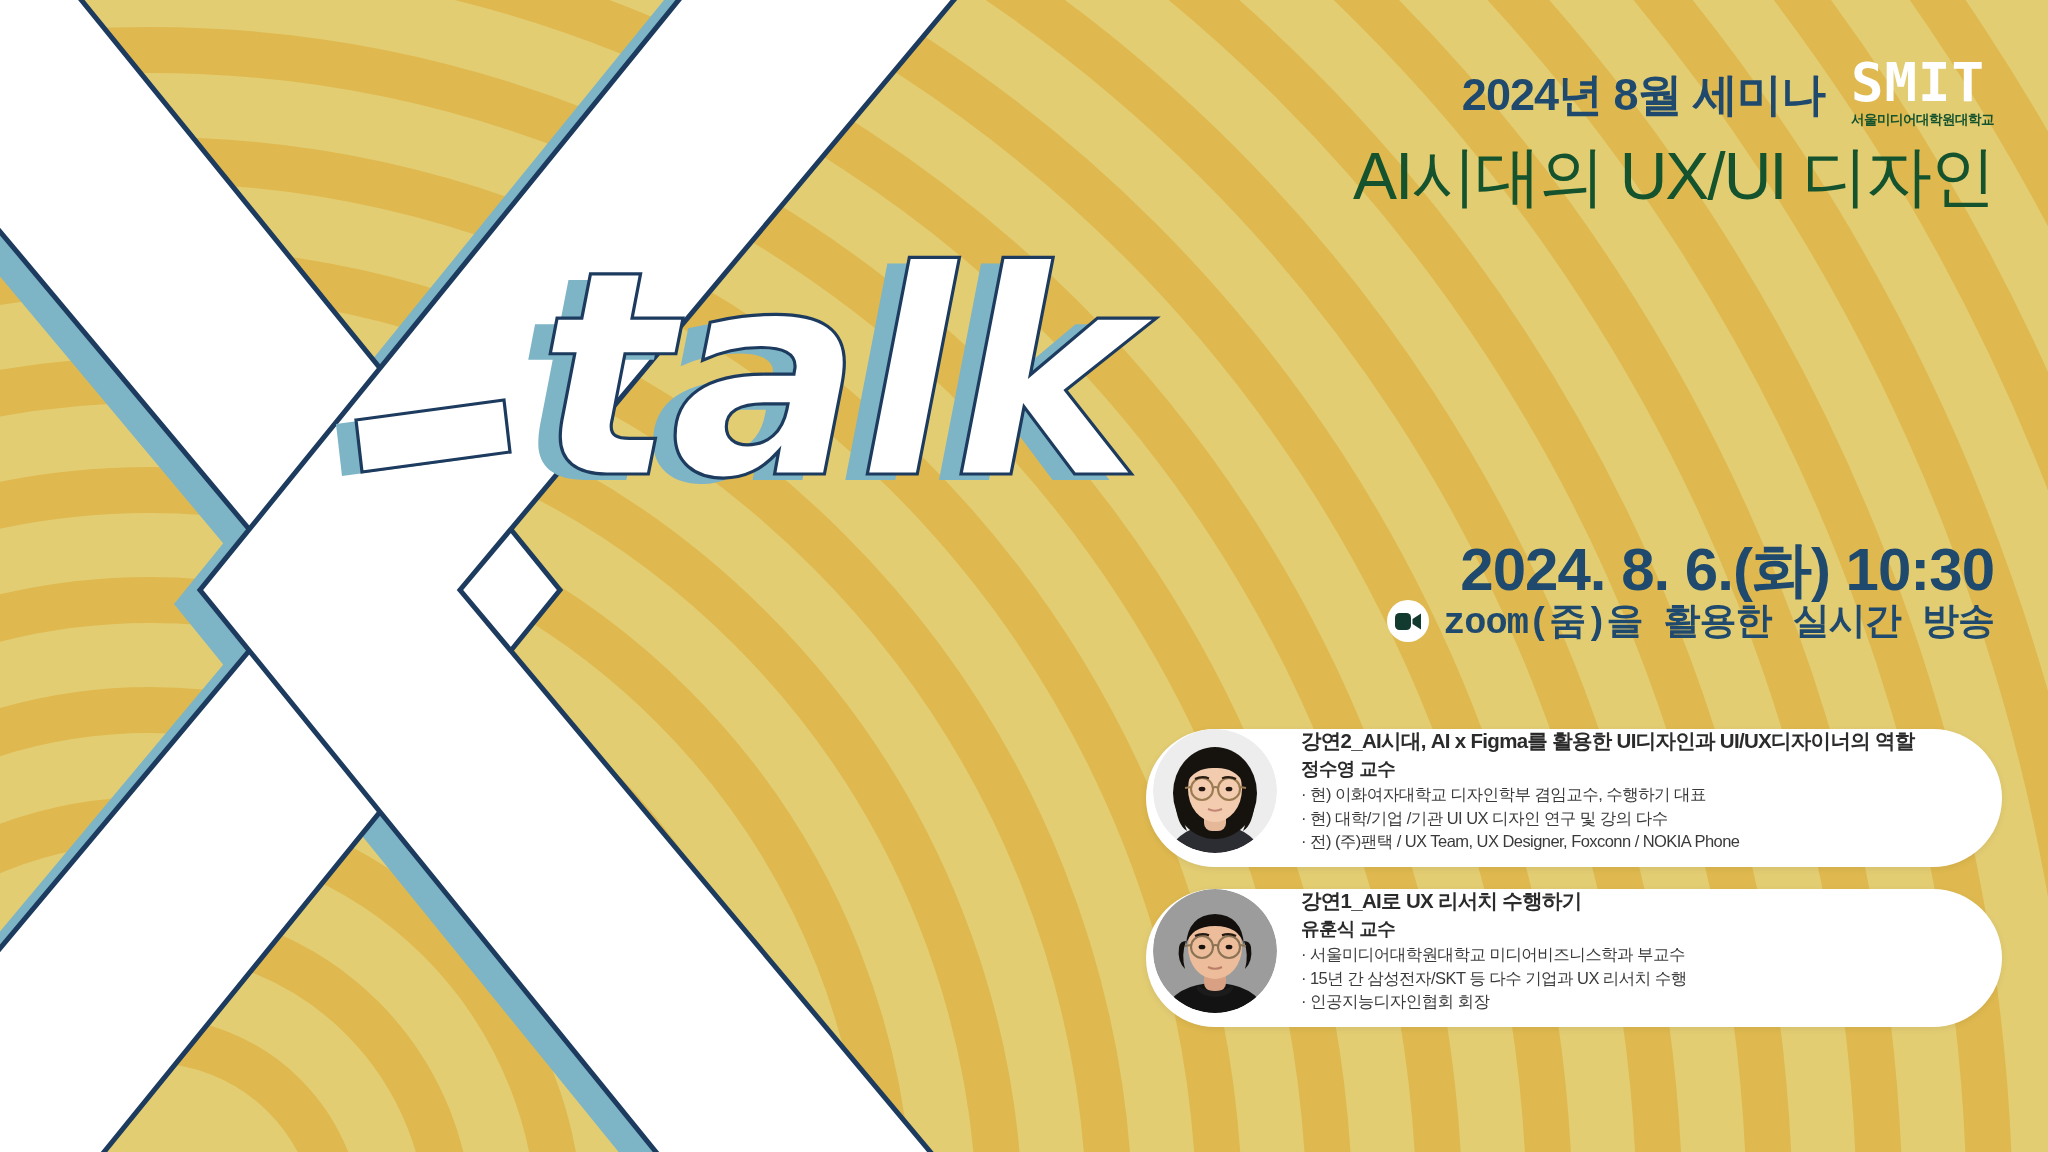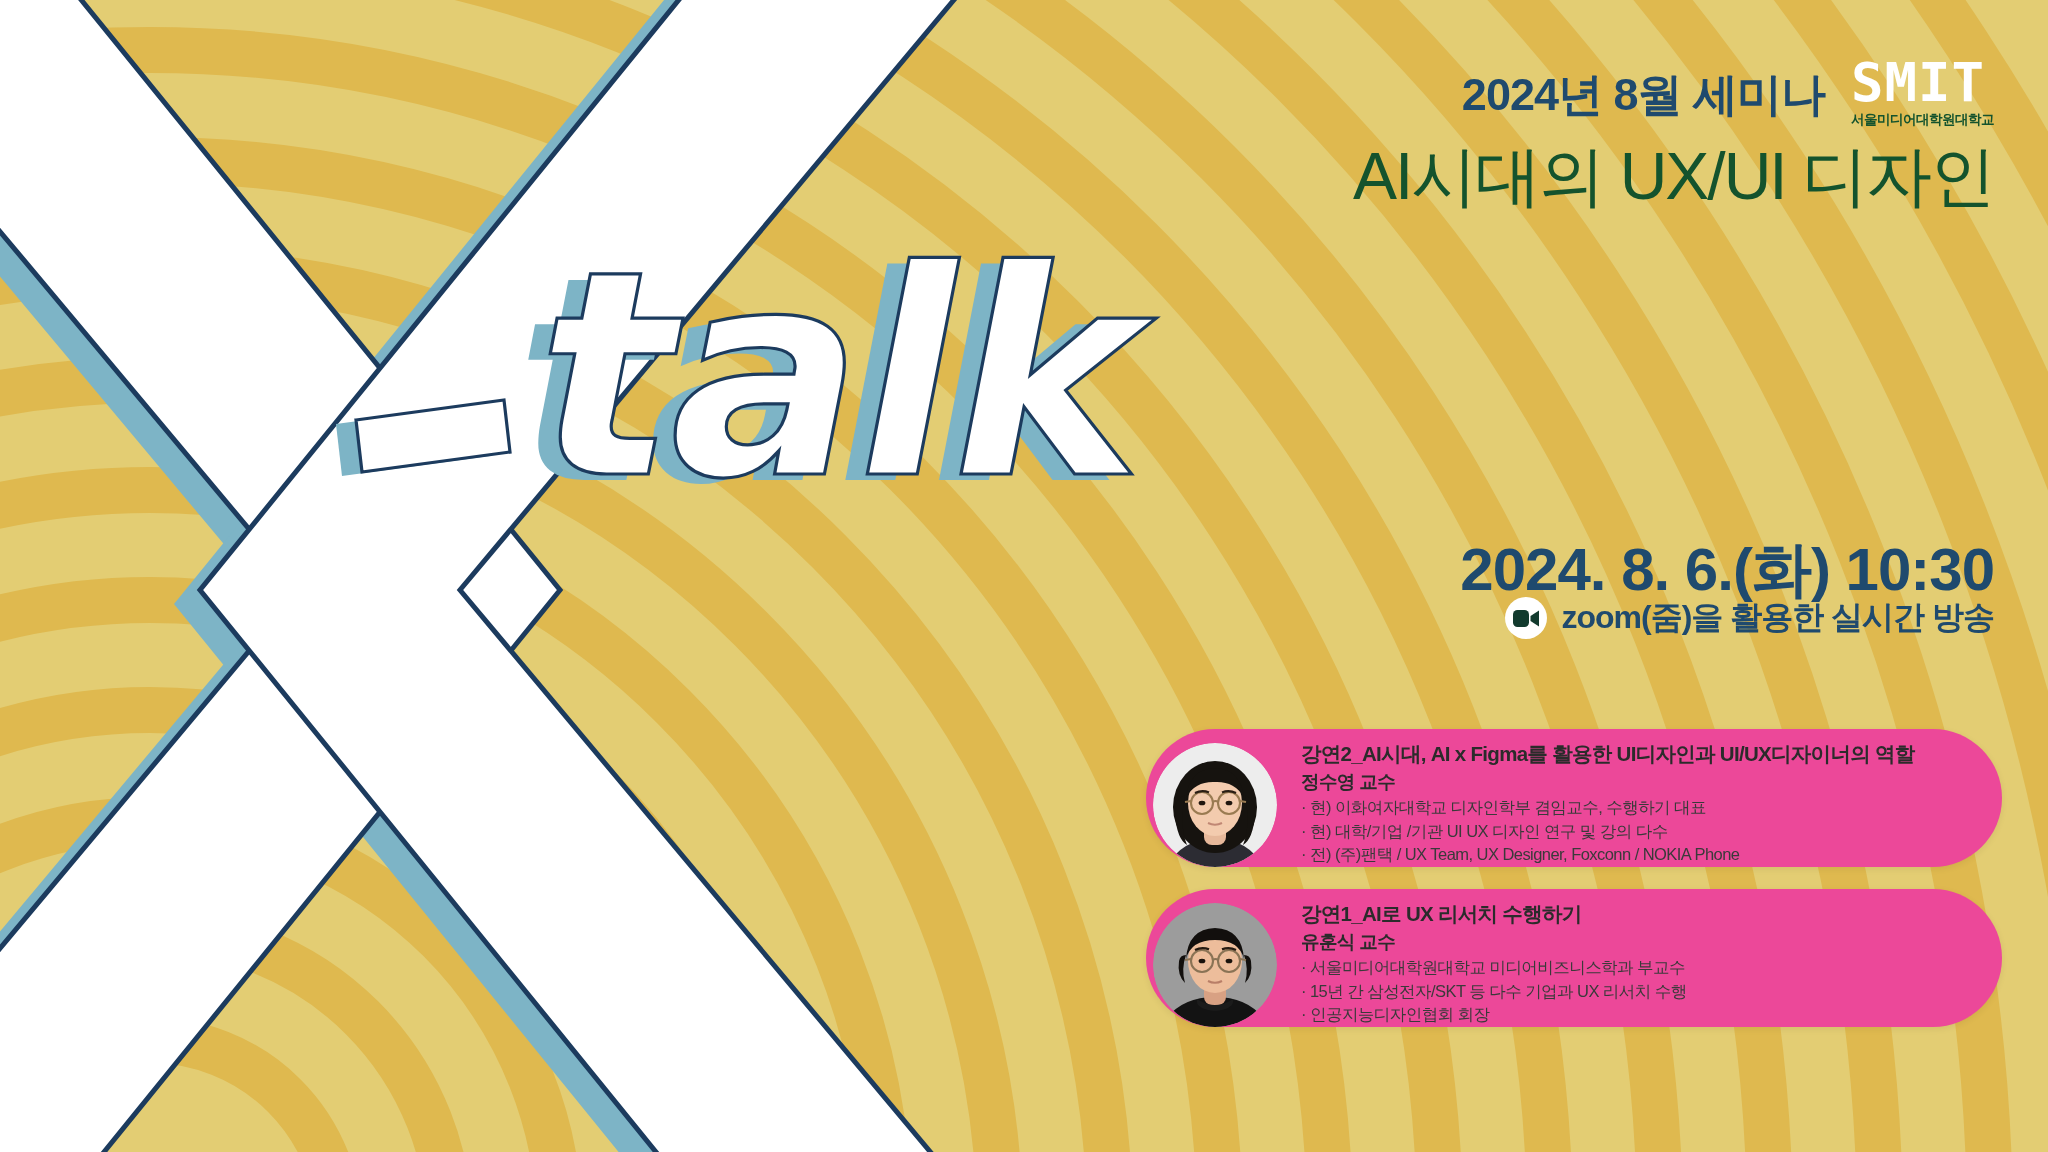--- a/index.html
+++ b/index.html
@@ -63,29 +63,29 @@
     position:absolute; right:54px; top:596px; z-index:30;
     display:flex; align-items:center; gap:14px; white-space:nowrap;
   }
   #zoom-icon {
     width:42px; height:42px; border-radius:50%;
     background:#FFFFFF; position:relative; flex:none;
     display:flex; align-items:center; justify-content:center;
   }
   #zoom-icon svg { display:block; }
   #broadcast-text {
-    font-size:32px; font-weight:700; color:#1F4A6E; letter-spacing:-1px;
+    font-size:37px; font-weight:700; color:#1F4A6E; letter-spacing:-1px;font-family:Liberation Mono, monospace;
   }
 
   
   .speaker-card {
     position:absolute; z-index:30;
-    background:#ec4899;
+    background:#ffffff;
     border-radius:999px;
-    display:flex; align-items:flex-end;
+    display:flex; align-items:flex-start;
     box-shadow:0 2px 7px rgba(0,0,0,.07);
   }
   #speaker-card-1 { left:1146px; top:729px; width:856px; height:138px; }
   #speaker-card-2 { left:1146px; top:889px; width:856px; height:138px; }
 
   .speaker-photo {
     width:124px; height:124px; border-radius:50%;
     margin-left:7px; flex:none; overflow:hidden; position:relative;
   }
   .speaker-photo svg { display:block; width:124px; height:124px; }

